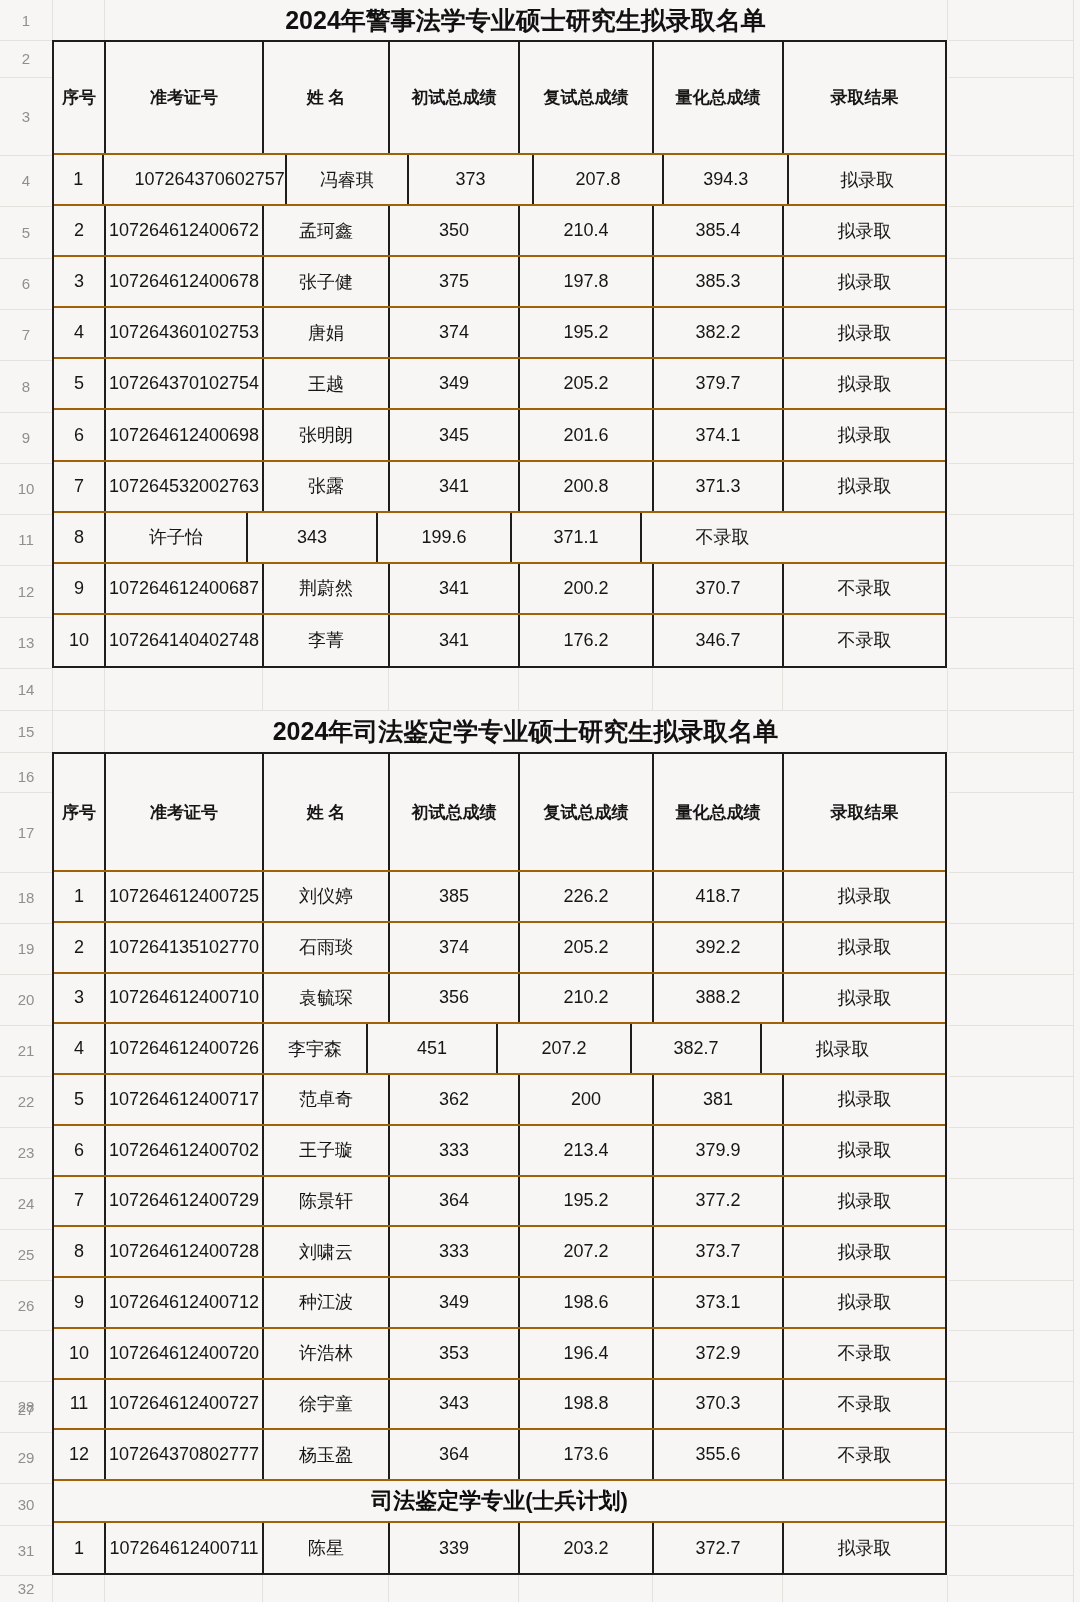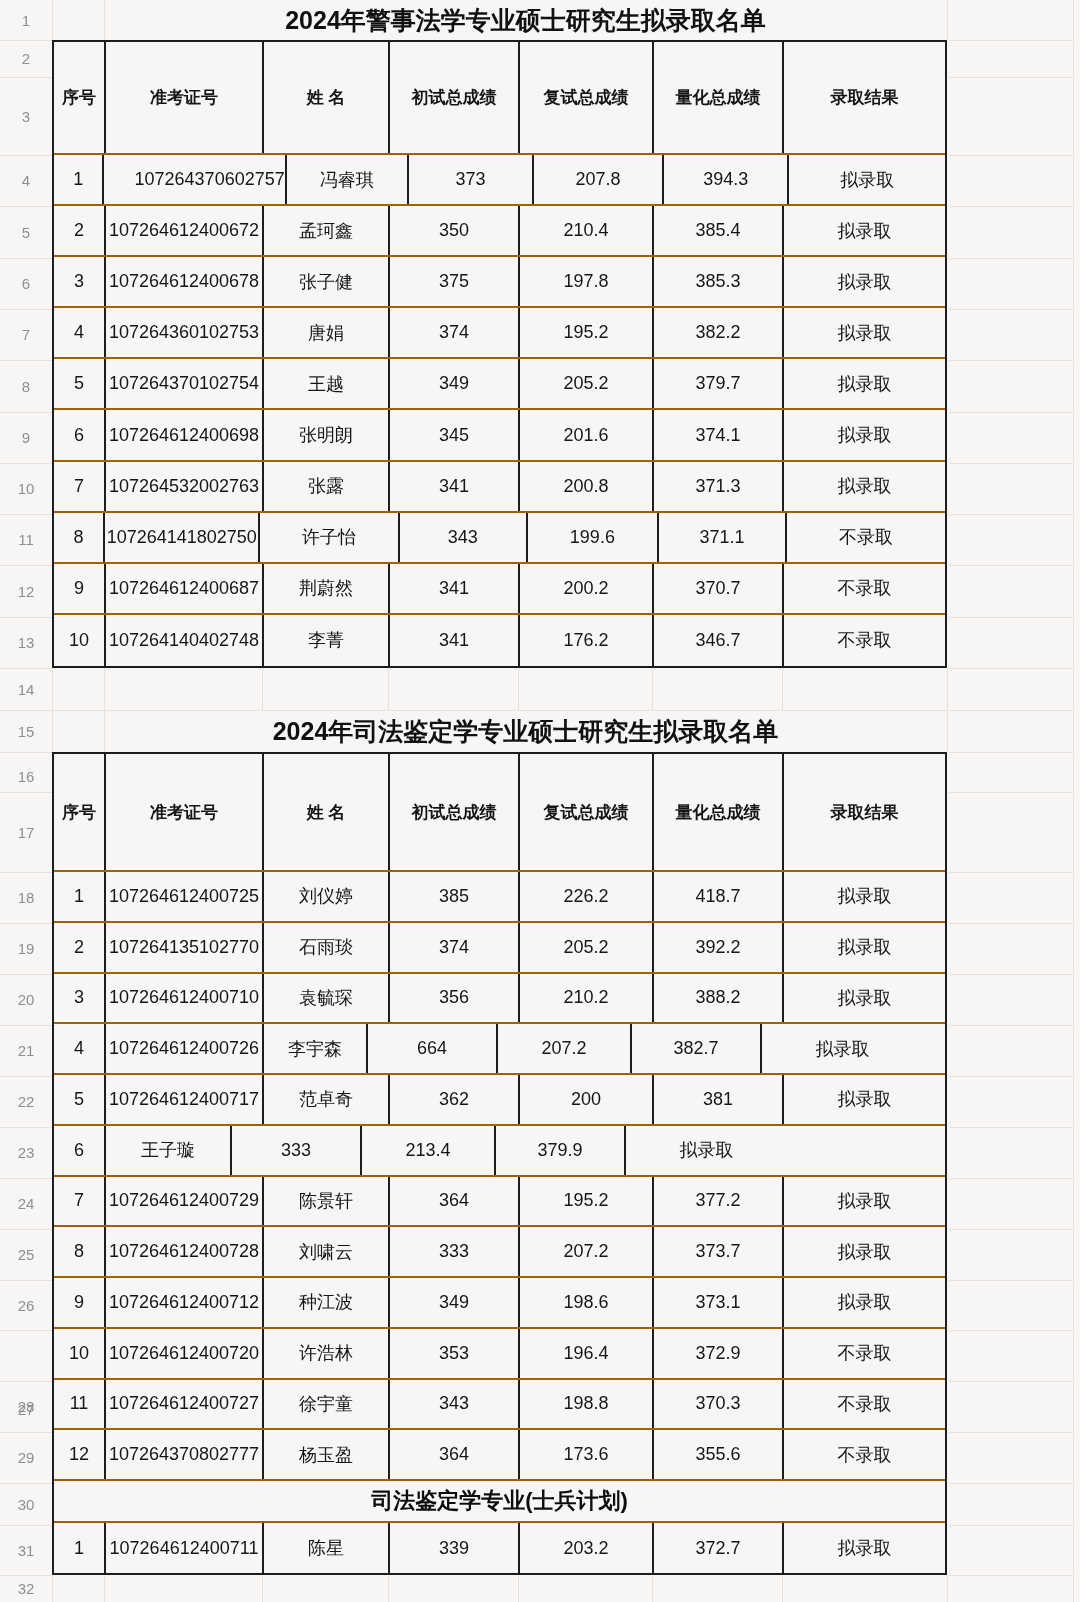--- a/index.html
+++ b/index.html
@@ -221,21 +221,20 @@
         <div class="tcell" style="width: 52px;">7</div>
         <div class="tcell" style="width: 158px;">107264532002763</div>
         <div class="tcell" style="width: 126px;">张露</div>
         <div class="tcell" style="width: 130px;">341</div>
         <div class="tcell" style="width: 134px;">200.8</div>
         <div class="tcell" style="width: 130px;">371.3</div>
         <div class="tcell" style="width: 161px;">拟录取</div>
       </div>
       <div class="trow" style="height: 51.1px;">
         <div class="tcell" style="width: 52px;">8</div>
-        <div class="tcell" style="width: 158px;">107264141802750</div>
         <div class="tcell" style="width: 142px;">许子怡</div>
         <div class="tcell" style="width: 130px;">343</div>
         <div class="tcell" style="width: 134px;">199.6</div>
         <div class="tcell" style="width: 130px;">371.1</div>
         <div class="tcell" style="width: 161px;">不录取</div>
       </div>
       <div class="trow" style="height: 51.1px;">
         <div class="tcell" style="width: 52px;">9</div>
         <div class="tcell" style="width: 158px;">107264612400687</div>
         <div class="tcell" style="width: 126px;">荆蔚然</div>
@@ -288,36 +287,37 @@
         <div class="tcell" style="width: 126px;">袁毓琛</div>
         <div class="tcell" style="width: 130px;">356</div>
         <div class="tcell" style="width: 134px;">210.2</div>
         <div class="tcell" style="width: 130px;">388.2</div>
         <div class="tcell" style="width: 161px;">拟录取</div>
       </div>
       <div class="trow" style="height: 50.75px;">
         <div class="tcell" style="width: 52px;">4</div>
         <div class="tcell" style="width: 158px;">107264612400726</div>
         <div class="tcell" style="width: 104px;">李宇森</div>
-        <div class="tcell" style="width: 130px;">664</div>
+        <div class="tcell" style="width: 130px;">451</div>
         <div class="tcell" style="width: 134px;">207.2</div>
         <div class="tcell" style="width: 130px;">382.7</div>
         <div class="tcell" style="width: 161px;">拟录取</div>
       </div>
       <div class="trow" style="height: 50.75px;">
         <div class="tcell" style="width: 52px;">5</div>
         <div class="tcell" style="width: 158px;">107264612400717</div>
         <div class="tcell" style="width: 126px;">范卓奇</div>
         <div class="tcell" style="width: 130px;">362</div>
         <div class="tcell" style="width: 134px;">200</div>
         <div class="tcell" style="width: 130px;">381</div>
         <div class="tcell" style="width: 161px;">拟录取</div>
       </div>
       <div class="trow" style="height: 50.75px;">
         <div class="tcell" style="width: 52px;">6</div>
+        <div class="tcell" style="width: 158px;">107264612400702</div>
         <div class="tcell" style="width: 126px;">王子璇</div>
         <div class="tcell" style="width: 130px;">333</div>
         <div class="tcell" style="width: 134px;">213.4</div>
         <div class="tcell" style="width: 130px;">379.9</div>
         <div class="tcell" style="width: 161px;">拟录取</div>
       </div>
       <div class="trow" style="height: 50.75px;">
         <div class="tcell" style="width: 52px;">7</div>
         <div class="tcell" style="width: 158px;">107264612400729</div>
         <div class="tcell" style="width: 126px;">陈景轩</div>

